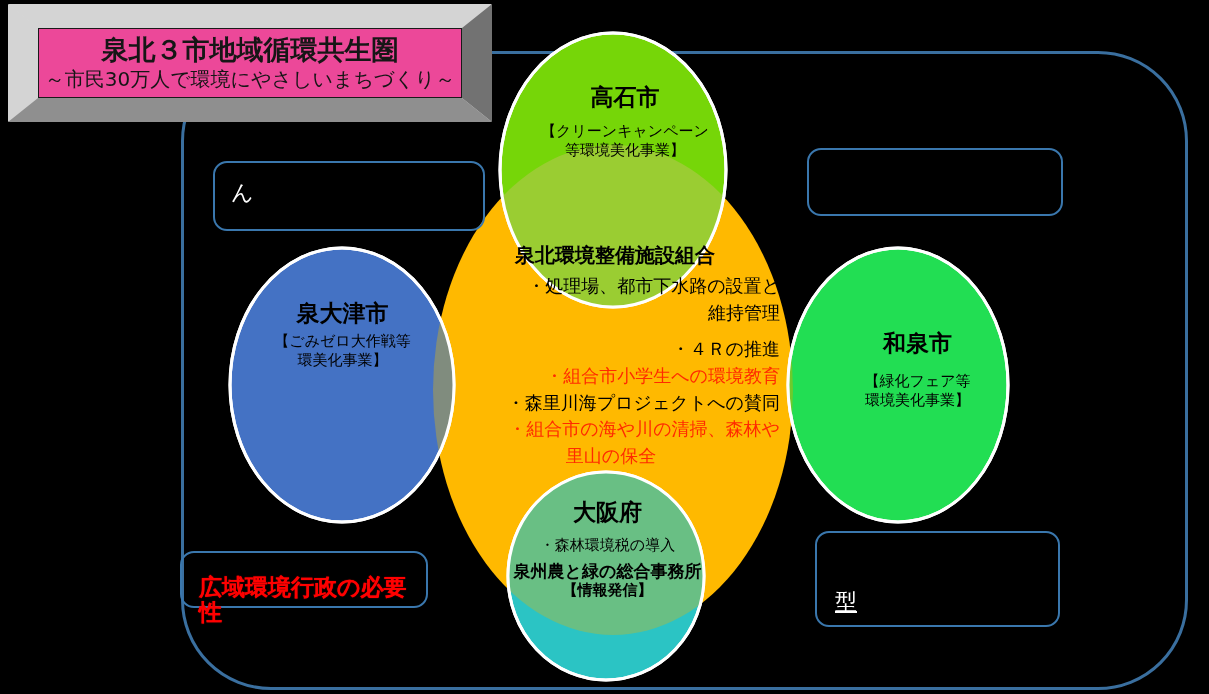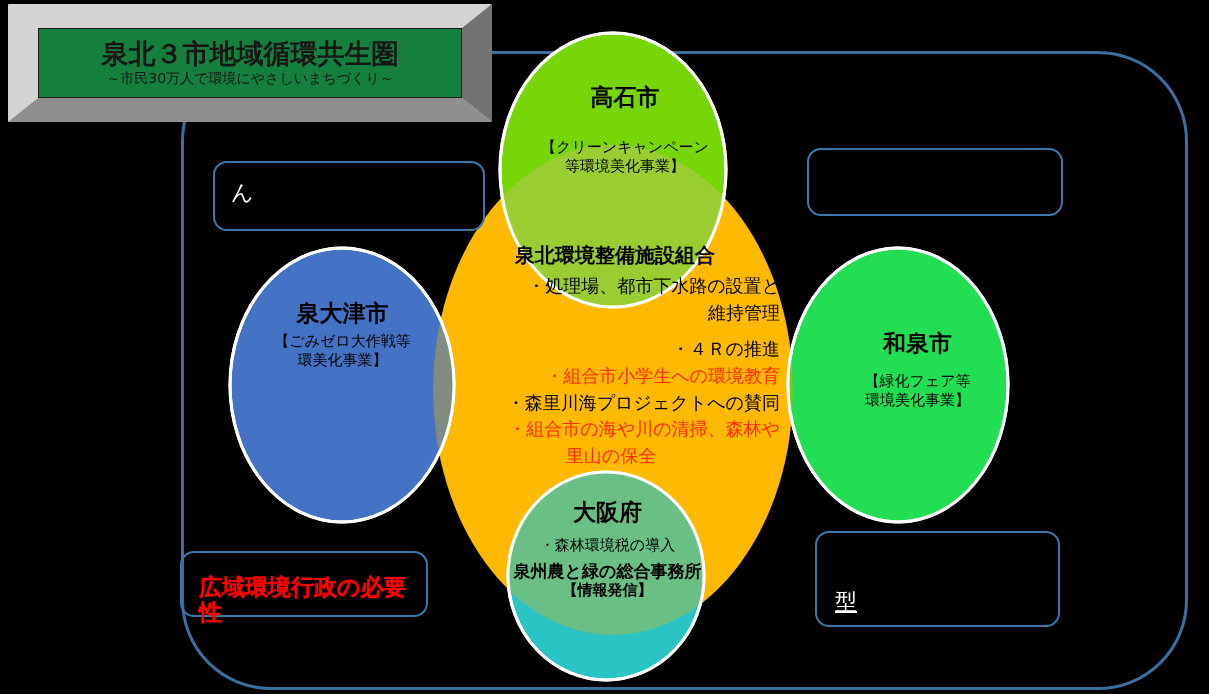--- a/index.html
+++ b/index.html
@@ -43,21 +43,21 @@
     background:
       linear-gradient(135deg, #d9d9d9 0%, #d9d9d9 100%);
     border: 1px solid #000;
   }
   .title-plaque .face {
     position: absolute;
     left: 30px;
     top: 24px;
     right: 30px;
     bottom: 24px;
-    background: #15803d;
+    background: #ec4899;
     border: 1px solid #1a1a1a;
     display: flex;
     flex-direction: column;
     align-items: center;
     justify-content: center;
   }
   .bv {
     position: absolute;
     border-style: solid;
     border-color: transparent;
@@ -92,21 +92,21 @@
   }
   .title-main {
     font-size: 27px;
     font-weight: 700;
     color: #161616;
     letter-spacing: 0px;
     line-height: 1.15;
     white-space: nowrap;
   }
   .title-sub {
-    font-size: 14px;
+    font-size: 20px;
     font-weight: 400;
     color: #161616;
     line-height: 1.3;
     white-space: nowrap;
   }
 
   
   .note-box {
     position: absolute;
     border: 2px solid #3a77ad;
@@ -122,21 +122,21 @@
   .note-text.underline { text-decoration: underline; }
   .note-text.red {
     color: #ff0000;
     font-weight: 700;
     font-size: 23px;
     text-shadow: 0 0 1px #ff0000;
   }
 
   #note-topleft   { left: 213px; top: 161px; width: 272px; height: 70px; }
   #note-topright  { left: 807px; top: 148px; width: 256px; height: 68px; }
-  #note-botleft   { left: 180px; top: 551px; width: 248px; height: 66px; }
+  #note-botleft   { left: 180px; top: 551px; width: 248px; height: 57px; }
   #note-botright  { left: 815px; top: 531px; width: 245px; height: 96px; }
 
   
   .venn-svg {
     position: absolute;
     left: 0;
     top: 0;
     width: 1209px;
     height: 694px;
   }
@@ -250,21 +250,21 @@
 
     <ellipse cx="606" cy="576" rx="98" ry="104" fill="#2BC4C4" stroke="#ffffff" stroke-width="3"></ellipse>
     <g clip-path="url(#clip-hub)">
       <ellipse cx="606" cy="576" rx="98" ry="104" fill="#69BF84"></ellipse>
     </g>
     <ellipse cx="606" cy="576" rx="98" ry="104" fill="none" stroke="#ffffff" stroke-width="3"></ellipse>
   </svg>
 
   <div class="label" id="takaishi-label">
     <div class="lbl-title">高石市</div>
-    <div class="lbl-sub" style="margin-top:26px;font-family:Liberation Serif, serif;">【クリーンキャンペーン</div>
+    <div class="lbl-sub" style="margin-top:10px;font-family:Liberation Serif, serif;">【クリーンキャンペーン</div>
     <div class="lbl-sub">等環境美化事業】</div>
   </div>
 
   <div class="label" id="izumiotsu-label">
     <div class="lbl-title">泉大津市</div>
     <div class="lbl-sub" style="margin-top:4px;">【ごみゼロ大作戦等</div>
     <div class="lbl-sub">環美化事業】</div>
   </div>
 
   <div class="label" id="izumi-label">

